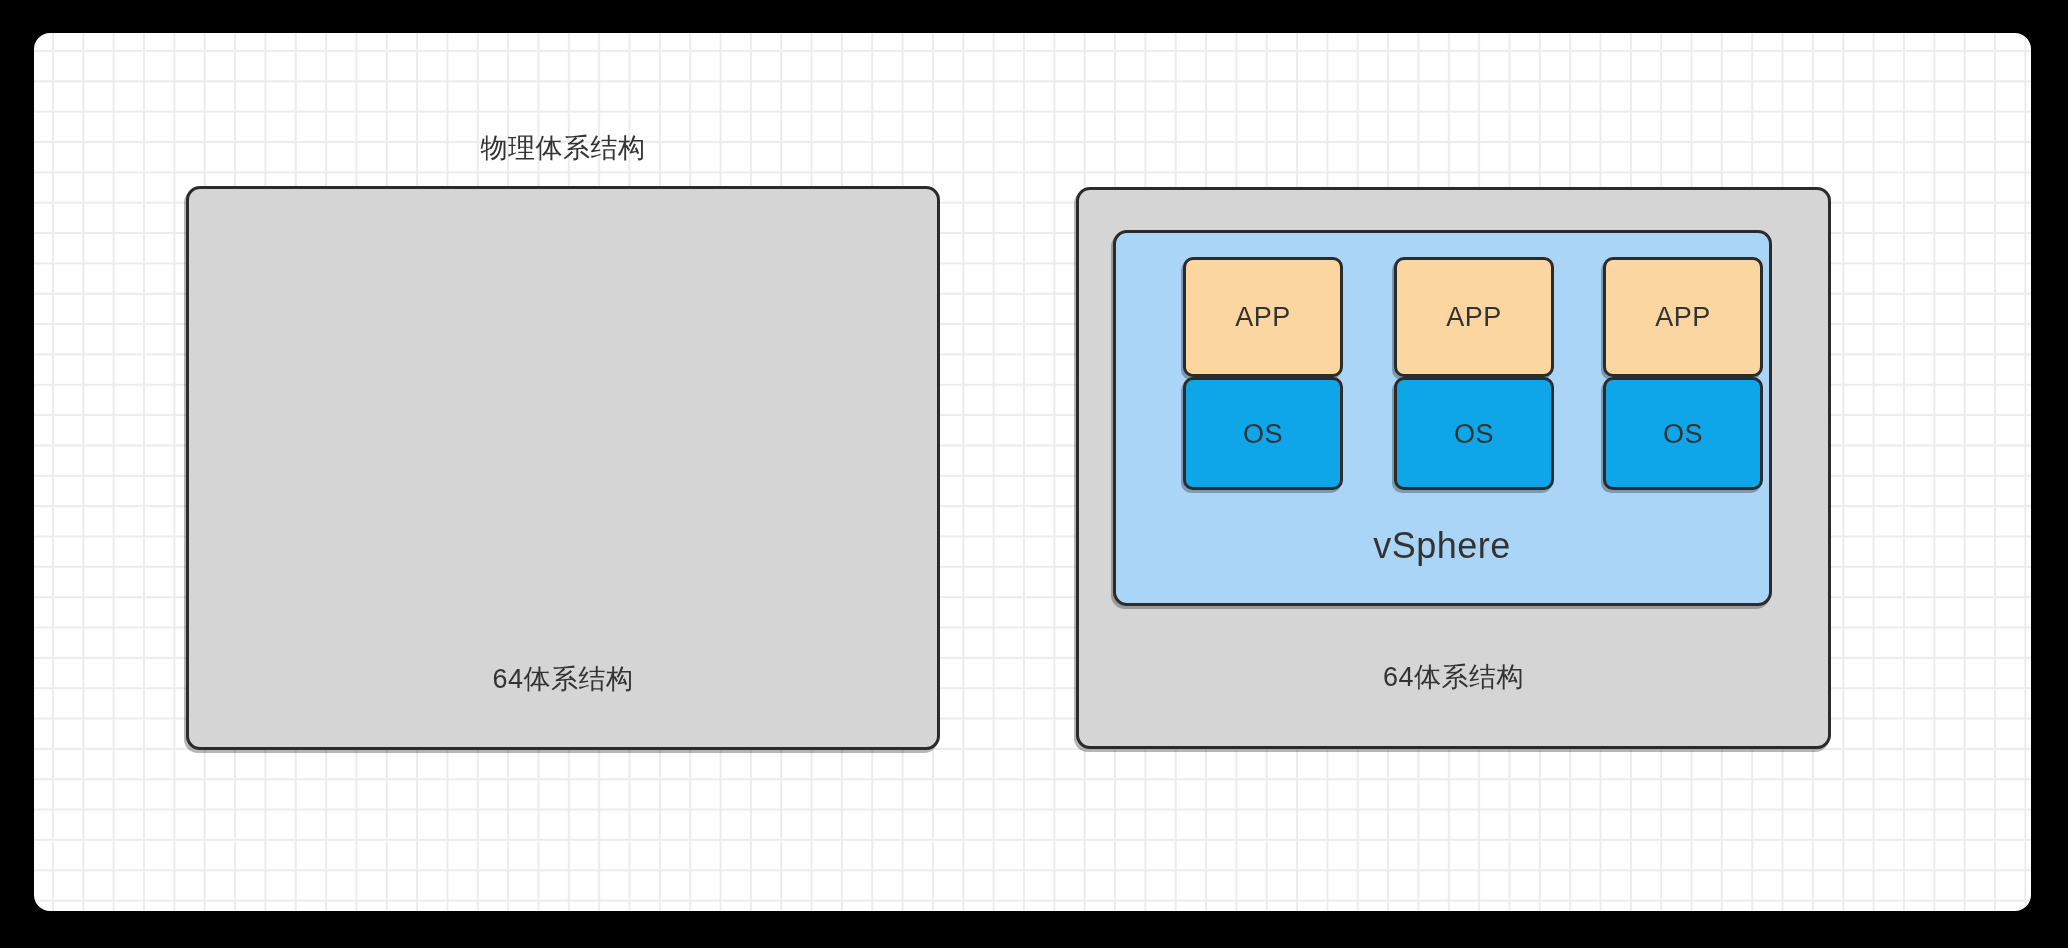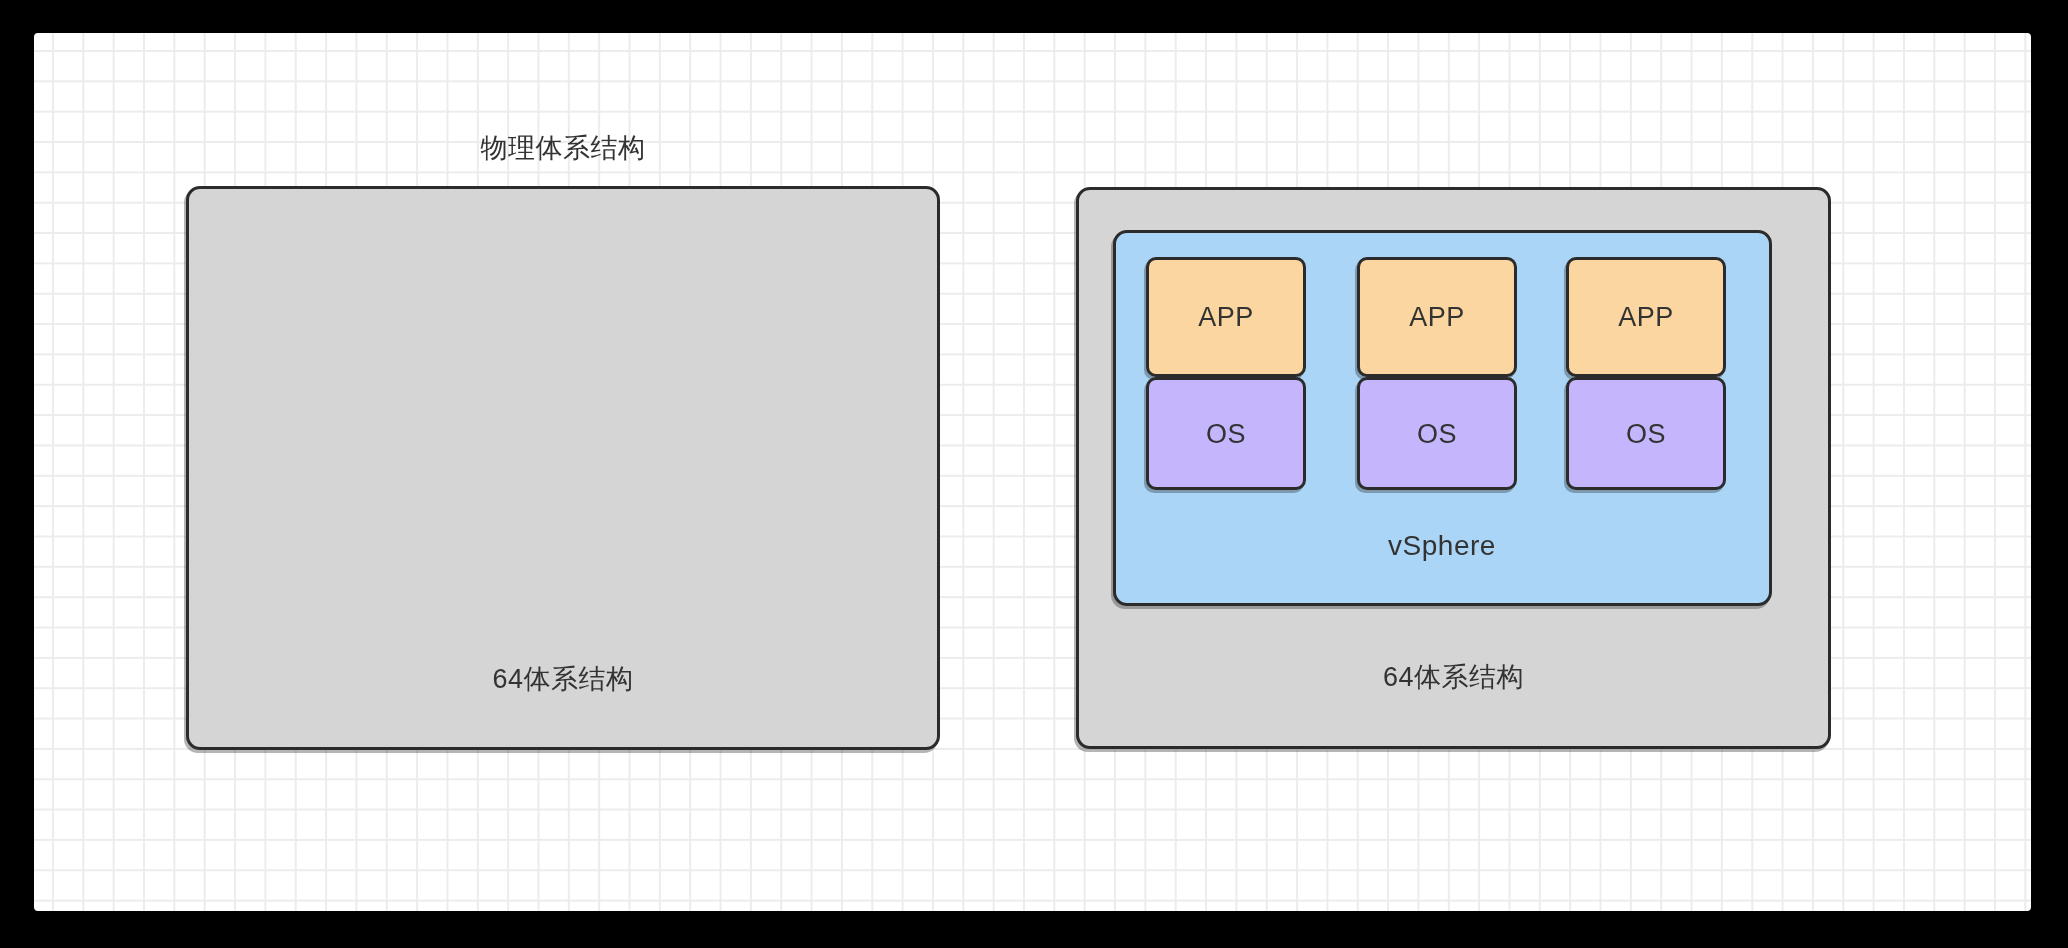--- a/index.html
+++ b/index.html
@@ -12,54 +12,54 @@
   }
   #canvas{
     position:absolute;left:34px;top:33px;
     width:1997px;height:878px;
     background-color:#ffffff;
     background-image:
       linear-gradient(#ececec 2px, transparent 2px),
       linear-gradient(90deg, #ececec 2px, transparent 2px);
     background-size:30.35px 30.35px;
     background-position:18px 17px;
-    border-radius:4px;
+    border-radius:16px;
   }
   .box{
     position:absolute;
     box-sizing:border-box;
     border:3.5px solid #2b2b2b;
     box-shadow:-2px 3px 0 rgba(43,43,43,0.35);
   }
   .r14{border-radius:14px;}
   .r12{border-radius:12px;}
   .r10{border-radius:10px;}
   .fill-gray{background:#d5d5d5;}
   .fill-blue{background:#aad5f6;}
   .fill-orange{background:#fbd6a0;}
-  .fill-cyan{background:#c4b5fd;}
+  .fill-cyan{background:#0ea5e9;}
   .lbl{
     color:#333333;
     font-size:27px;
     line-height:28px;
     white-space:nowrap;
     letter-spacing:0.5px;
   }
   .strip{
     position:absolute;left:0;right:0;
     display:flex;align-items:center;justify-content:center;
   }
   .center-both{
     display:flex;align-items:center;justify-content:center;
   }
   .title{
     position:absolute;top:101px;height:28px;
     text-align:center;
   }
-  .vm-col{position:absolute;width:160px;}
+  .vm-col{position:absolute;width:160px;margin-left:37px;}
   .vm-app{position:relative;width:160px;height:120px;}
   .vm-os{position:relative;width:160px;height:113px;}
 </style>
 </head>
 <body>
 
 <div id="screen">
   <div id="canvas">
 
     <div class="title lbl" style="left:152px;width:754px;">物理体系结构</div>
@@ -98,21 +98,21 @@
         <div class="vm-col" style="left:450.5px;top:24.5px;">
           <div class="box r10 fill-orange center-both vm-app">
             <span class="lbl">APP</span>
           </div>
           <div class="box r10 fill-cyan center-both vm-os">
             <span class="lbl">OS</span>
           </div>
         </div>
 
         <div class="strip" style="top:257.5px;height:112px;">
-          <span class="lbl" style="font-size:28px;">vSphere</span>
+          <span class="lbl" style="font-size:36px;">vSphere</span>
         </div>
       </div>
 
       <div class="strip" style="top:415.5px;height:143px;">
         <span class="lbl">64体系结构</span>
       </div>
     </div>
 
   </div>
 </div>

